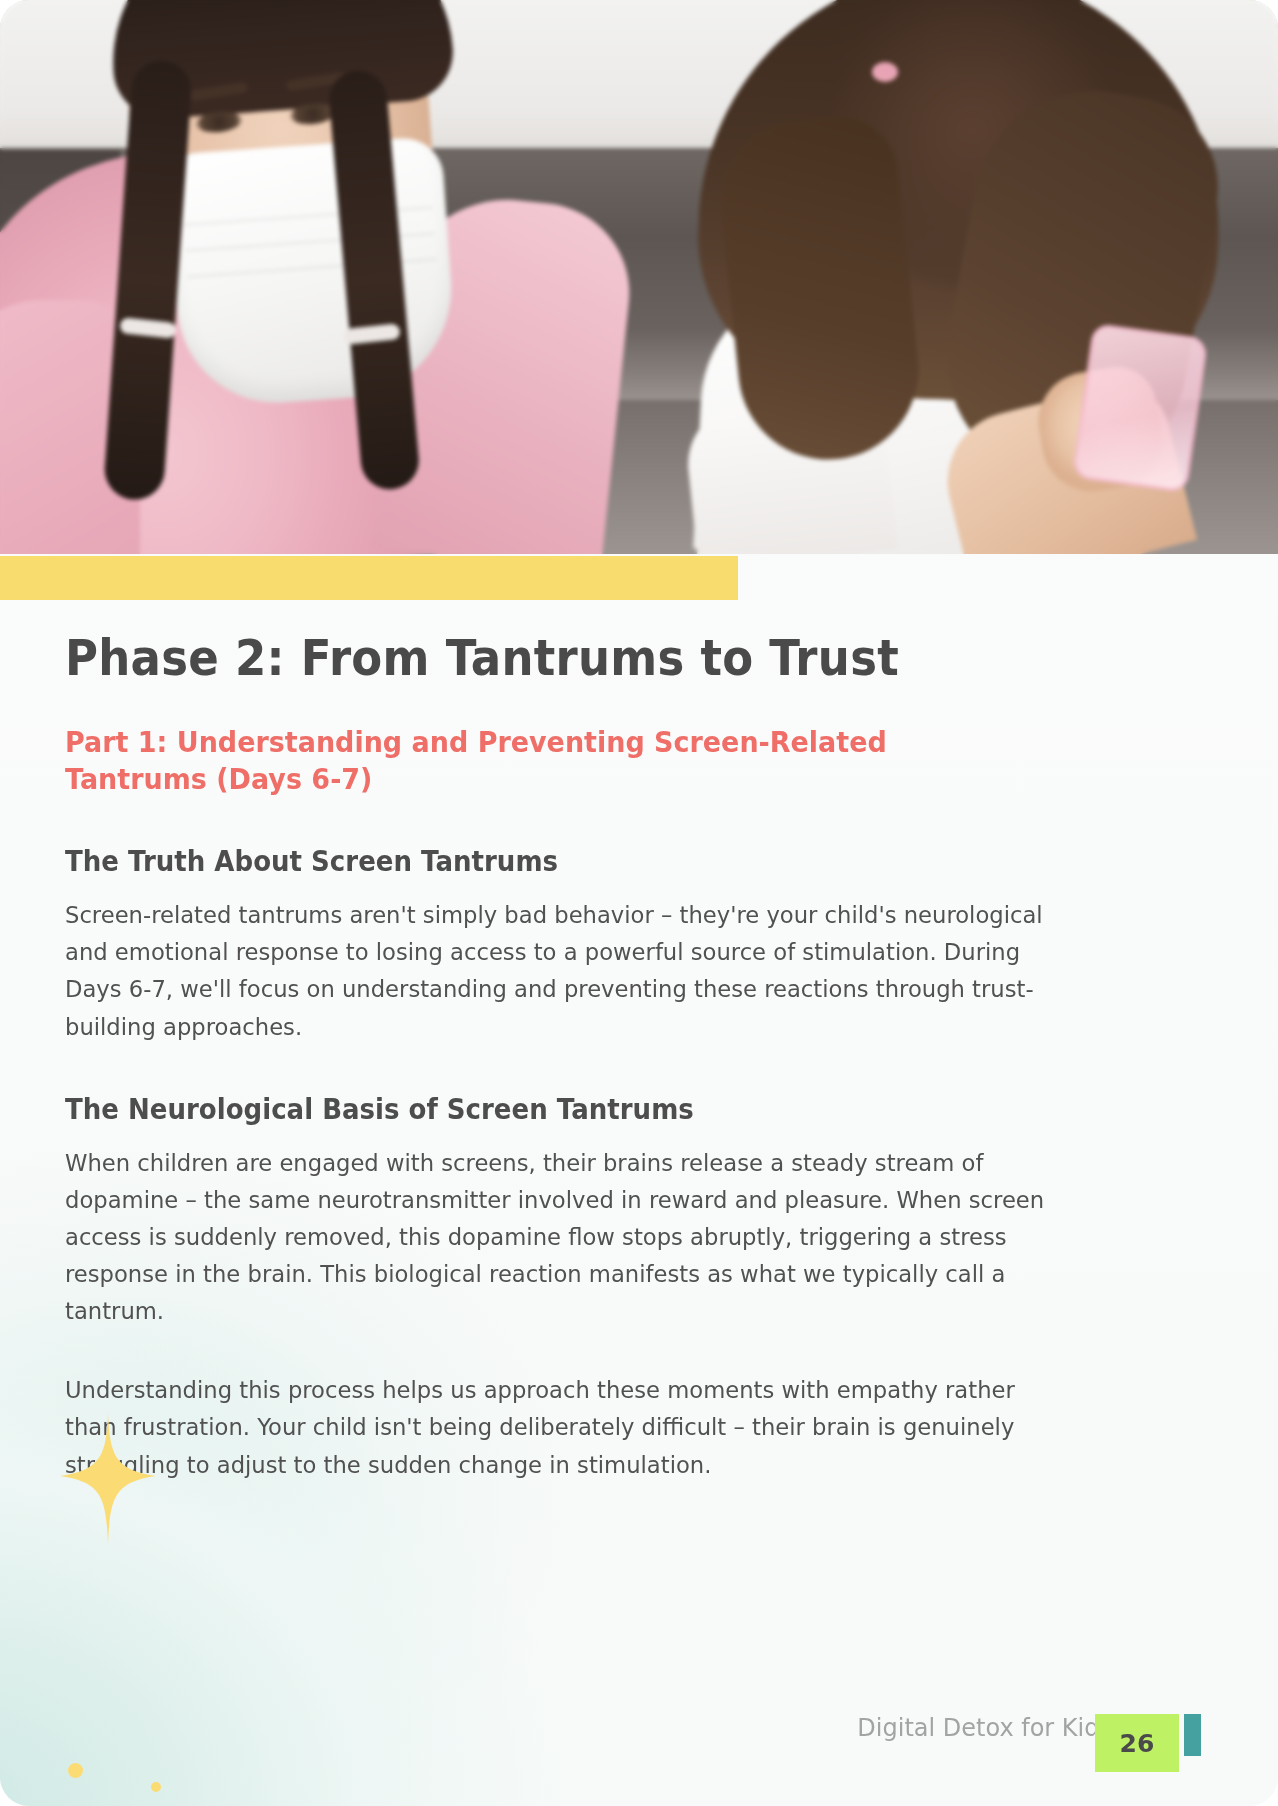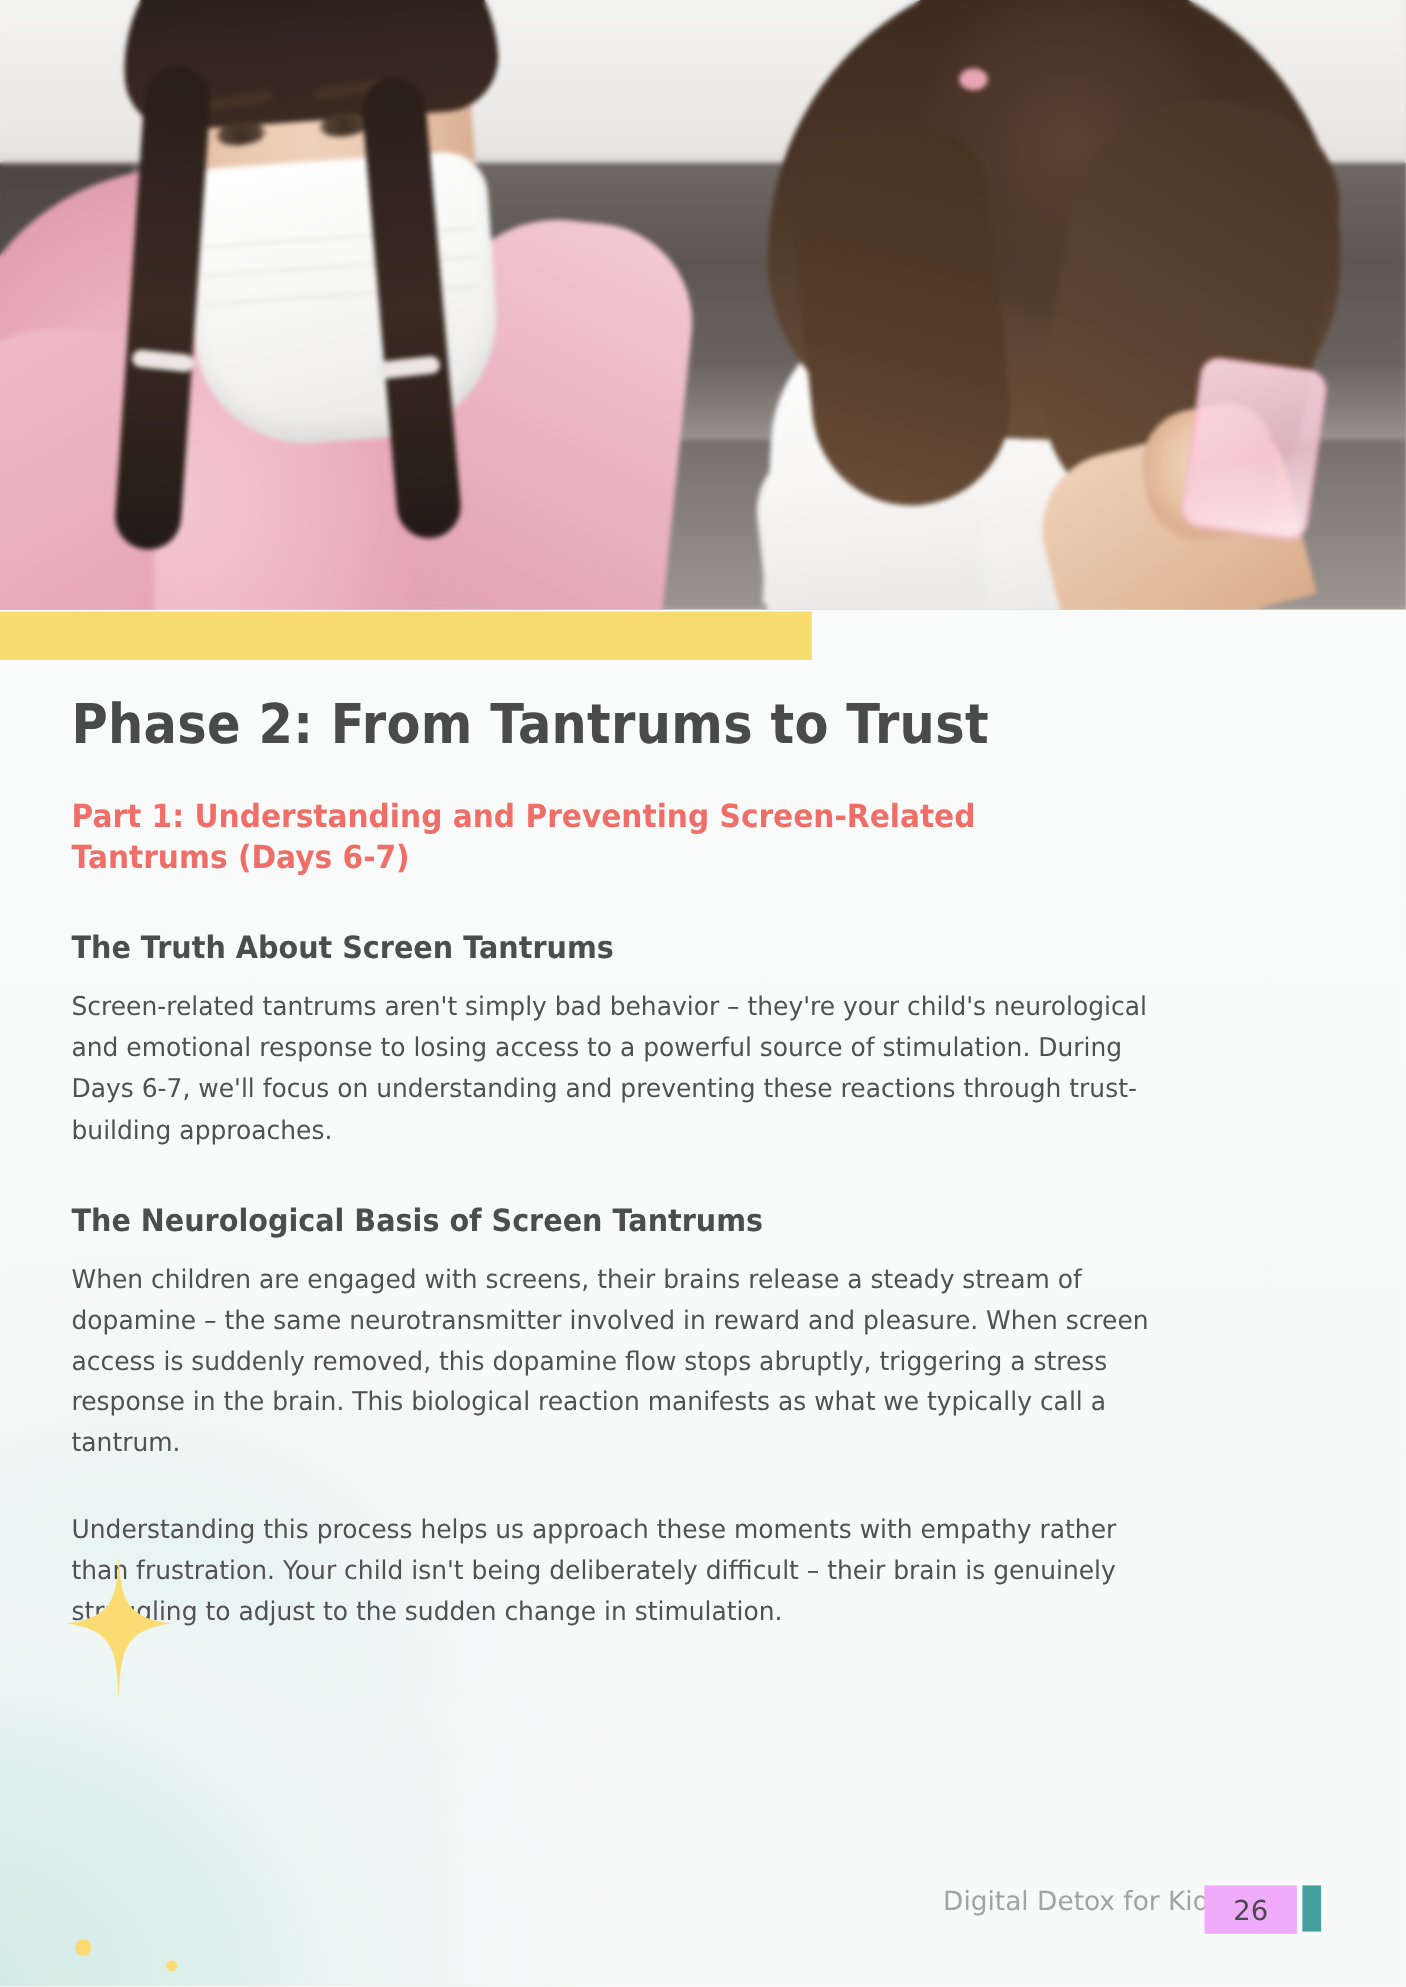--- a/index.html
+++ b/index.html
@@ -13,20 +13,21 @@
     background: #ffffff;
     overflow: hidden;
   }
 
   .page {
     position: relative;
     width: 1278px;
     height: 1806px;
     overflow: hidden;
     background: #fafbfa;
+    border-radius: 29px;
   }
 
   
   .bg-wash {
     position: absolute;
     left: 0; top: 0; right: 0; bottom: 0;
     background:
       radial-gradient(860px 700px at -40px 1810px, #cfe9e4 0%, #dff0ec 26%, #eef7f5 48%, rgba(250,251,250,0) 72%),
       radial-gradient(620px 480px at 120px 1500px, rgba(196,231,224,0.55) 0%, rgba(222,240,236,0.28) 45%, rgba(250,251,250,0) 75%),
       linear-gradient(180deg, #fbfcfb 0%, #f9fafa 55%, #f7faf9 100%);
@@ -330,25 +331,26 @@
     font-family: "DejaVu Sans", sans-serif;
     font-size: 24px;
     color: #a3a3a3;
     white-space: nowrap;
   }
   .page-num-box {
     position: absolute;
     left: 1095px;
     top: 14px;
     width: 84px;
-    height: 44px;
-    background: #f0abfc;
+    height: 58px;
+    background: #bef264;
     display: flex;
     align-items: center;
     justify-content: center;
+    font-weight: bold;
   }
   .page-num-box span {
     font-family: "DejaVu Sans", sans-serif;
     font-size: 25px;
     color: #4a4a4a;
   }
   .page-num-bar {
     position: absolute;
     left: 1184px;
     top: 14px;

